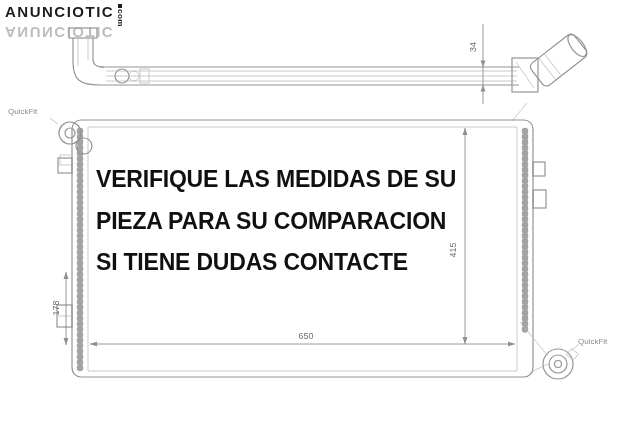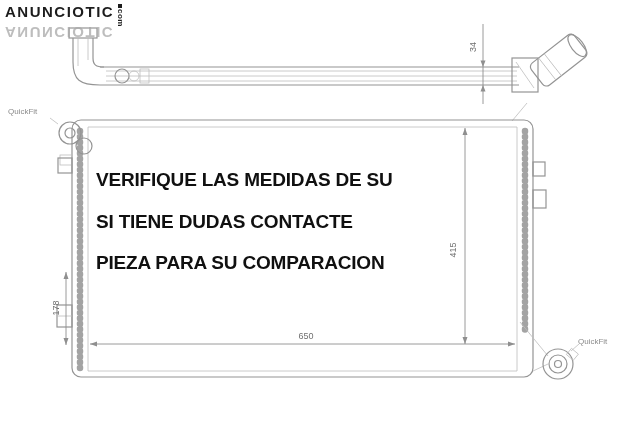--- a/index.html
+++ b/index.html
@@ -10,21 +10,21 @@
   .watermark{position:absolute;left:5px;top:4px;line-height:1;}
   .wm-row{display:flex;align-items:flex-start;}
   .wm-main{font-weight:bold;font-size:15px;letter-spacing:1.5px;color:#1c1c1c;}
   .wm-tldwrap{display:flex;flex-direction:column;align-items:center;margin-left:2px;}
   .wm-dot{width:4px;height:4px;background:#1c1c1c;margin-bottom:1px;}
   .wm-tld{writing-mode:vertical-rl;font-size:8px;font-weight:bold;color:#1c1c1c;letter-spacing:0.5px;}
   .wm-reflection{transform:scaleY(-1);color:#a8a8a8;opacity:.75;margin-top:-2px;
                  font-weight:bold;font-size:15px;letter-spacing:1.5px;filter:blur(.4px);}
 
   
-  .overlay{position:absolute;left:96px;top:159px;font-size:19px;font-weight:bold;
+  .overlay{position:absolute;left:96px;top:159px;font-size:23px;font-weight:bold;
            color:#101010;letter-spacing:-0.2px;line-height:41.5px;white-space:nowrap;}
 
   
   svg{position:absolute;left:0;top:0;}
   .ln{stroke:#949494;fill:none;stroke-width:1.2;}
   .lnf{stroke:#bdbdbd;fill:none;stroke-width:.8;}
   .dim{stroke:#8f8f8f;fill:none;stroke-width:.9;}
   .bead{stroke:#a3a3a3;fill:none;stroke-width:6.5;stroke-dasharray:.5 5;stroke-linecap:round;}
   .arr{fill:#8f8f8f;stroke:none;}
   .dimtxt{font-size:9px;fill:#6f6f6f;font-family:"Liberation Sans",sans-serif;}
@@ -146,15 +146,15 @@
     <span class="wm-tldwrap">
       <span class="wm-dot"></span>
       <span class="wm-tld">com</span>
     </span>
   </div>
   <div class="wm-reflection">ANUNCIOTIC</div>
 </div>
 
 <div class="overlay">
   <div>VERIFIQUE LAS MEDIDAS DE SU</div>
+  <div>PIEZA PARA SU COMPARACION</div>
   <div>SI TIENE DUDAS CONTACTE</div>
-  <div>PIEZA PARA SU COMPARACION</div>
 </div>
 
 </body></html>

